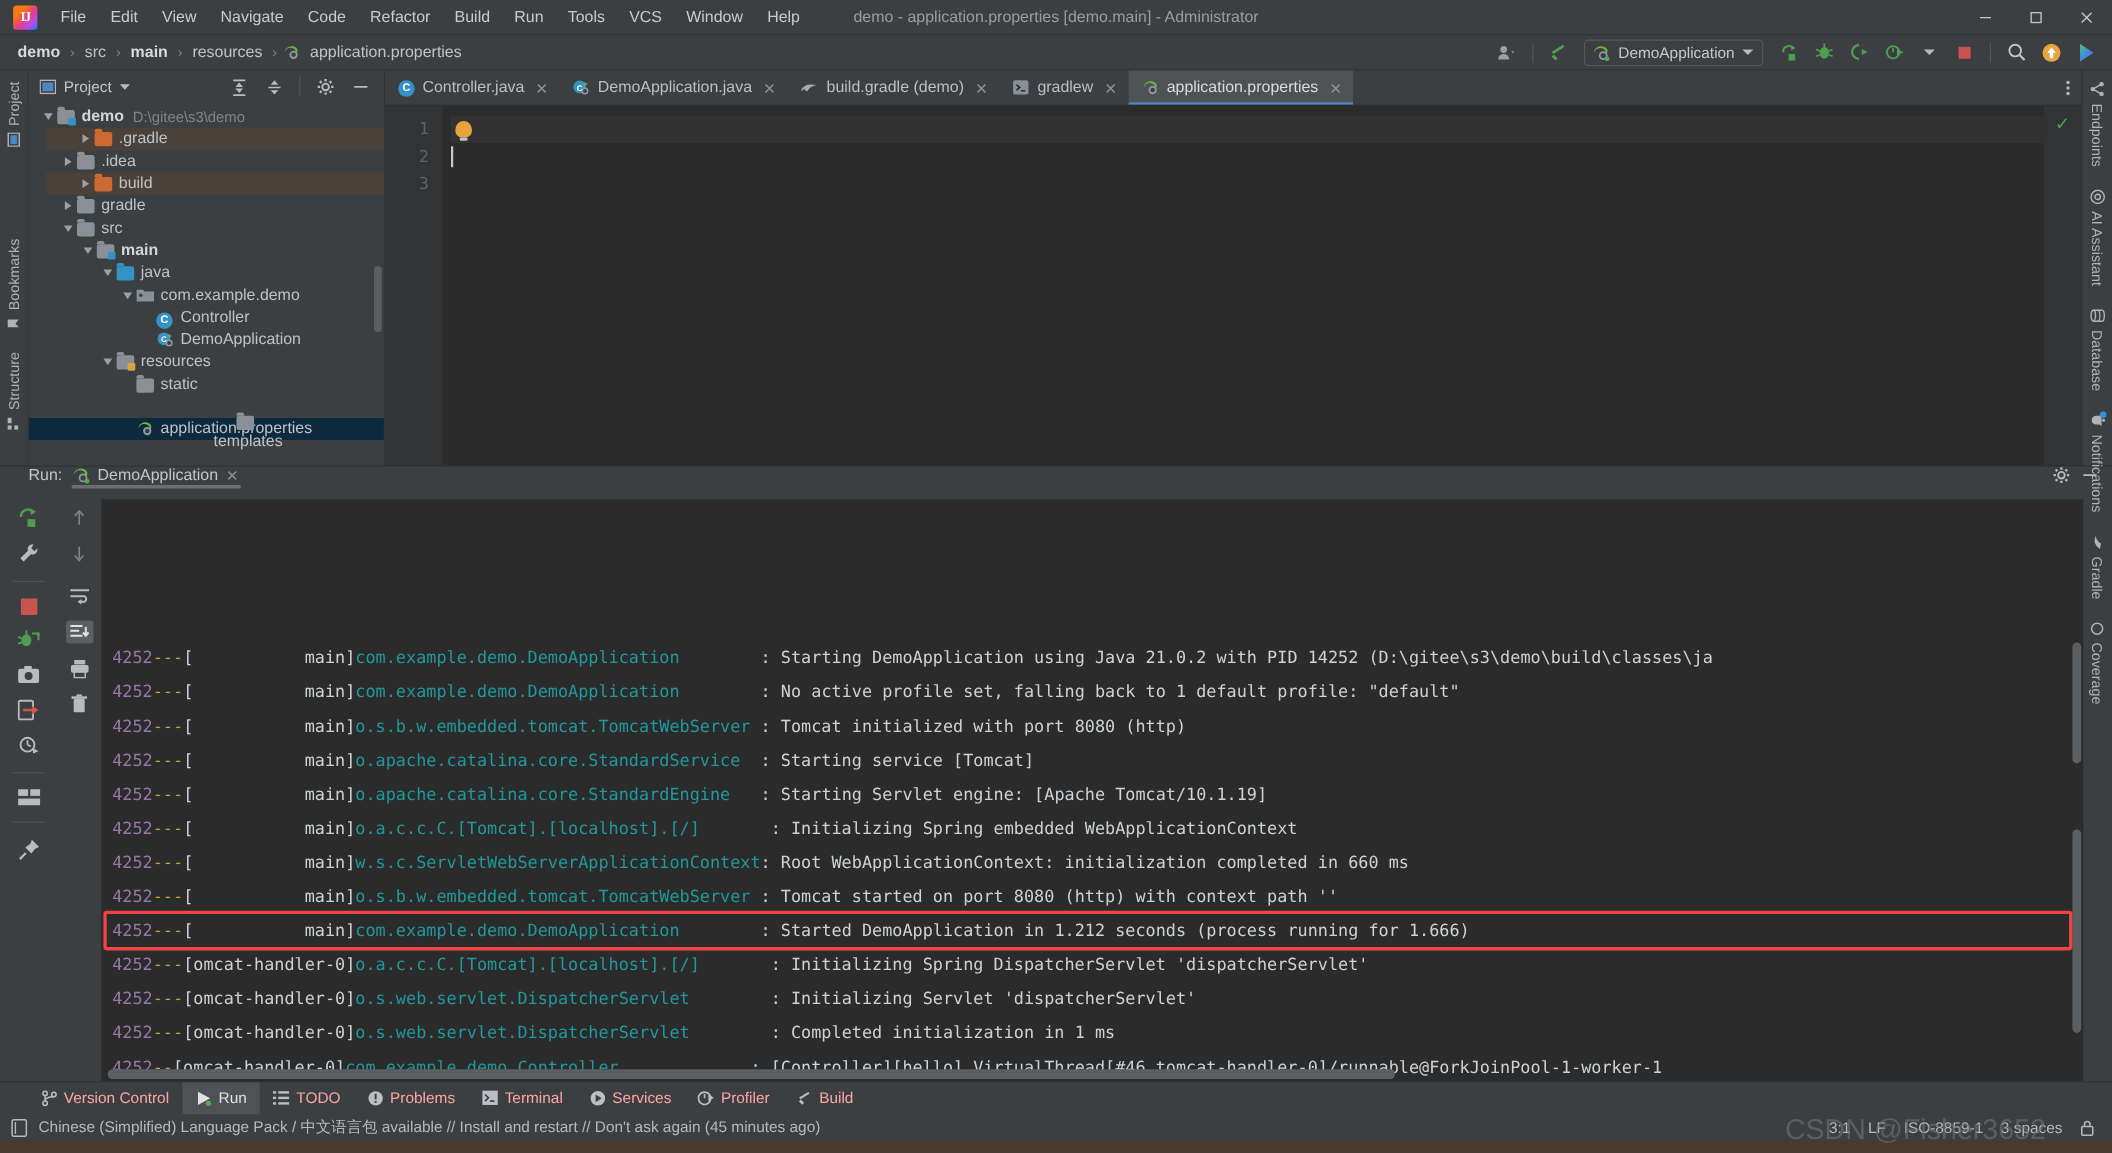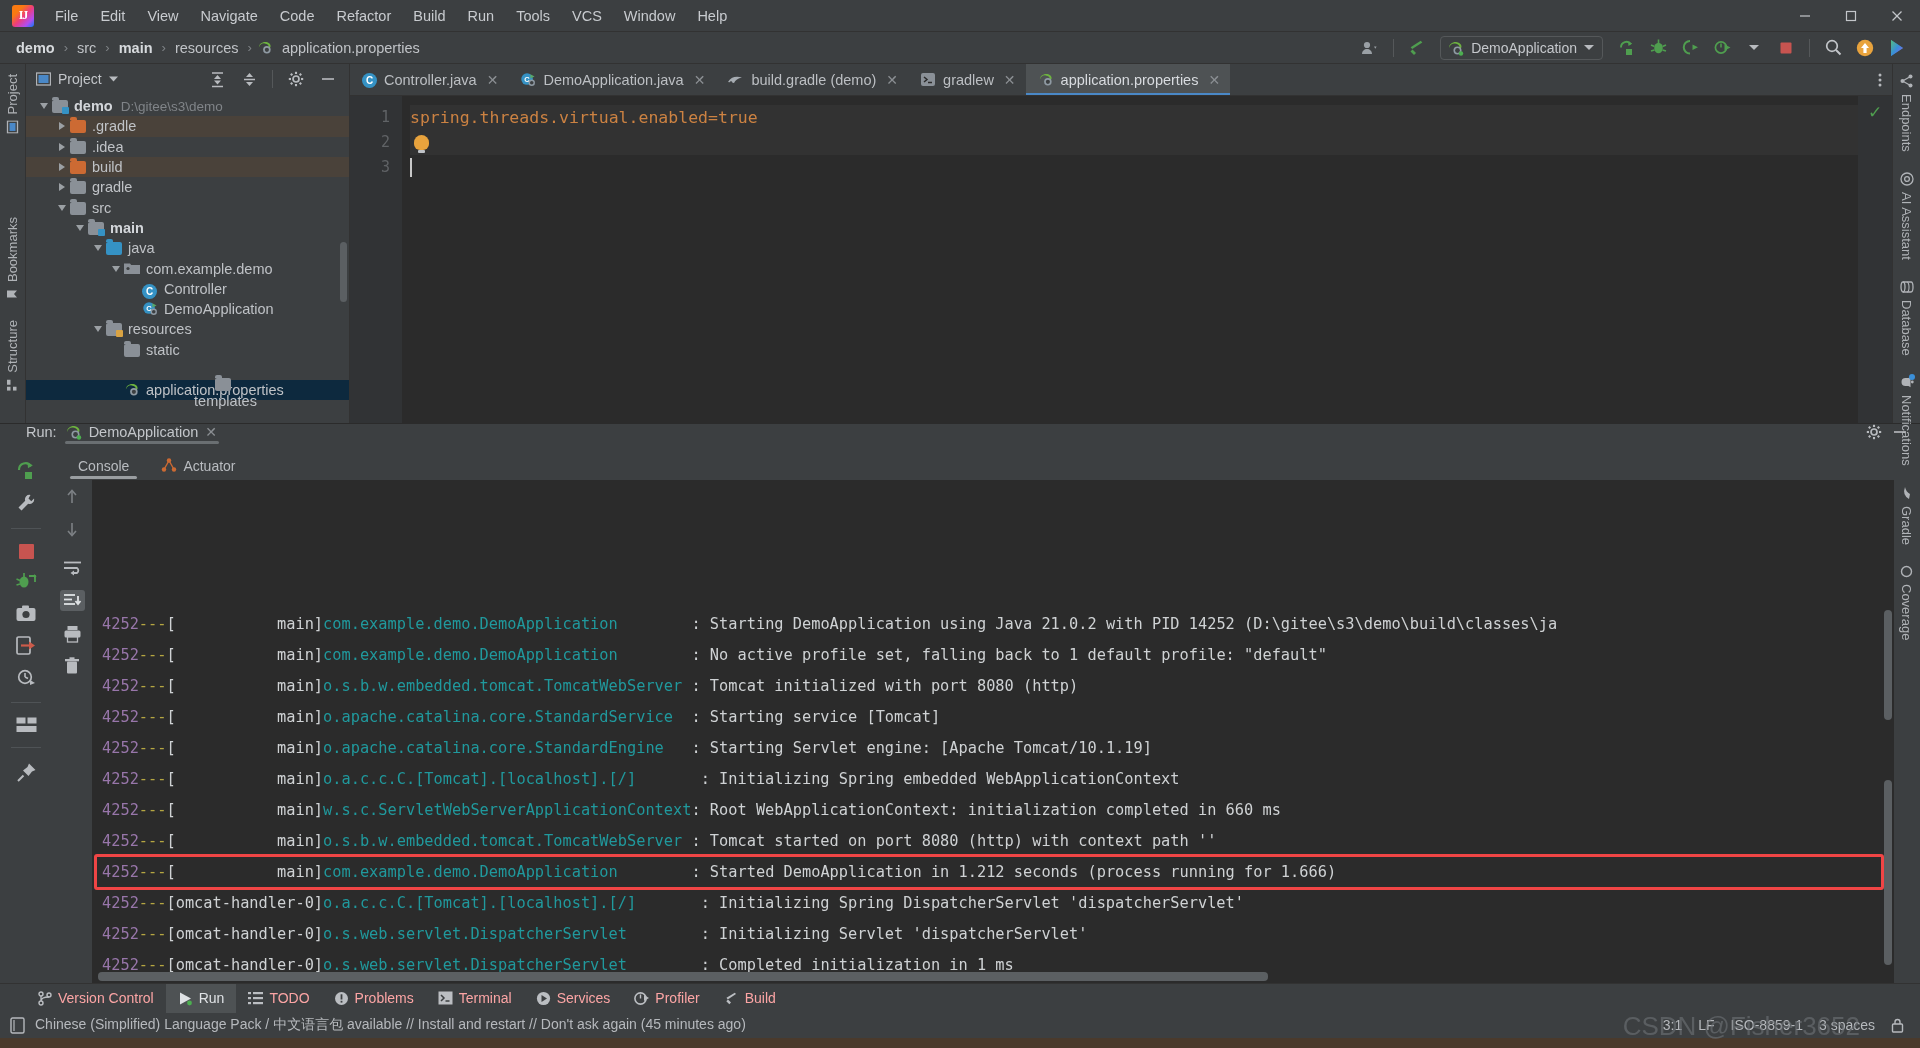--- a/index.html
+++ b/index.html
@@ -75,21 +75,21 @@
                background:#3c3f41; border-right: 1px solid #323232; min-height:0;}
   .projhead { height: 30px; display:flex; align-items:center; padding: 0 6px 0 10px;
               font-size: 14px; color: #c3c6ca; flex:0 0 30px;}
   .projhead .ph-title { display:flex; align-items:center; gap:7px; }
   .projhead .ph-actions { margin-left:auto; display:flex; align-items:center; gap:2px; }
   .tree { flex: 1; background: #3c3f41; overflow: hidden; padding-top: 2px; font-size: 14.5px;
           position: relative;}
   .trow { height: 20.3px; display:flex; align-items:center; color:#bfc2c6; white-space:nowrap;
           padding-right: 6px; }
   .trow.sel { background: #0d293e; }
-  .trow.hl { background: #4a423a; }
+  .trow.hl { background: #4a423a; margin-left: 16px; }
   .tw { width: 16px; display:flex; align-items:center; justify-content:center; flex:0 0 16px; }
   .chev { width:0;height:0; border-style:solid; }
   .chev.r { border-width:4px 0 4px 6px; border-color: transparent transparent transparent #9ba0a4; }
   .chev.d { border-width:6px 4px 0 4px; border-color: #9ba0a4 transparent transparent transparent; }
   .ticon { width: 17px; height: 16px; margin-right: 5px; flex:0 0 17px; position: relative; }
   .tlabel { font-size: 14.5px; }
   .tlabel.b { font-weight: bold; color: #d3d6da; }
   .tpath { color: #808488; font-size: 13.5px; margin-left: 8px; }
   .tscroll { position:absolute; right:2px; top:148px; width:7px; height:60px; background:#5b5f62; border-radius:4px;}
 
@@ -201,20 +201,21 @@
         <div class="mi">Navigate</div>
         <div class="mi">Code</div>
         <div class="mi">Refactor</div>
         <div class="mi">Build</div>
         <div class="mi">Run</div>
         <div class="mi">Tools</div>
         <div class="mi">VCS</div>
         <div class="mi">Window</div>
         <div class="mi">Help</div>
       </div>
+    <div class="wintitle">demo - application.properties [demo.main] - Administrator</div>
     <div class="wbtns">
       <div class="wbtn">
         <svg width="12" height="12" viewBox="0 0 12 12">
             <line x1="1" y1="6" x2="11" y2="6" stroke="#c3c6ca" stroke-width="1.2"></line>
           </svg>
       </div>
       <div class="wbtn">
         <svg width="12" height="12" viewBox="0 0 12 12">
             <rect x="1.5" y="1.5" width="9" height="9" fill="none" stroke="#c3c6ca" stroke-width="1.2"></rect>
           </svg>
@@ -628,23 +629,20 @@
         </div>
       </div>
       <div class="codearea">
         <div class="gutter" id="gutter">
             <div>1</div>
             <div>2</div>
             <div>3</div>
           </div>
         <div class="code" id="code">
             <div class="ln hl">
-              <span class="kv">spring.threads.virtual.enabled=true</span>
-            </div>
-            <div class="ln hl">
               <span class="bulb" style="margin-left: 4px;"></span>
             </div>
             <div class="ln">
               <span class="caret"></span>
             </div>
           </div>
         <div class="editor-right">
           <span class="check">✓</span>
         </div>
       </div>
@@ -813,37 +811,20 @@
         <div class="sep"></div>
         <span>
           <svg width="21" height="21" viewBox="0 0 21 21">
             <path d="M13 1.5 L19.5 8 L16 9.5 L12.5 14 L7 8.5 L11.5 5 Z" fill="#b8bbbf"></path>
             <line x1="7.5" y1="13.5" x2="2" y2="19" stroke="#b8bbbf" stroke-width="2"></line>
             </svg>
         </span>
       </div>
 
       <div class="conpanel">
-        <div class="contabs" id="contabs">
-            <div class="contab active">
-              <span>Console</span>
-            </div>
-            <div class="contab">
-              <span>
-                <svg width="16" height="15" viewBox="0 0 16 15">
-                  <circle cx="3" cy="11.5" r="2.2" fill="#cc6a33"></circle>
-                  <circle cx="13" cy="11.5" r="2.2" fill="#cc6a33"></circle>
-                  <circle cx="8" cy="2.5" r="2.2" fill="#cc6a33"></circle>
-                  <line x1="8" y1="2.5" x2="3" y2="11.5" stroke="#cc6a33" stroke-width="1.4"></line>
-                  <line x1="8" y1="2.5" x2="13" y2="11.5" stroke="#cc6a33" stroke-width="1.4"></line>
-                </svg>
-              </span>
-              <span>Actuator</span>
-            </div>
-          </div>
         <div class="conmain">
           <div class="congut">
             <span>
               <svg width="18" height="18" viewBox="0 0 18 18">
                 <line x1="9" y1="3" x2="9" y2="15" stroke="#7d8185" stroke-width="1.6"></line>
                 <path d="M5 7 L9 2.5 L13 7" stroke="#7d8185" stroke-width="1.6" fill="none"></path>
                 </svg>
             </span>
             <span>
               <svg width="18" height="18" viewBox="0 0 18 18">

